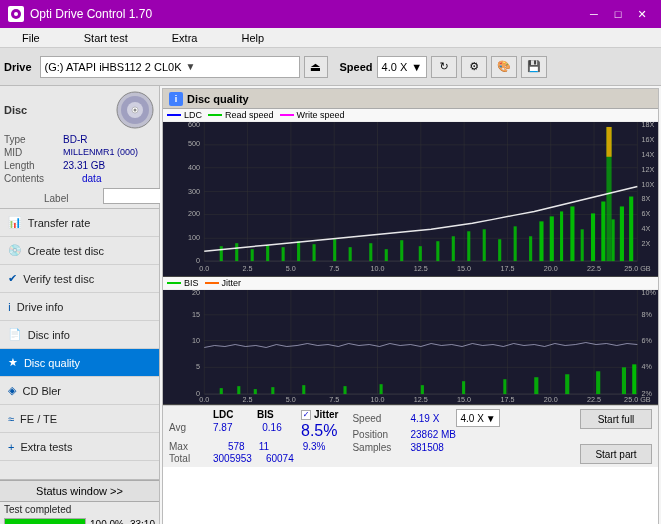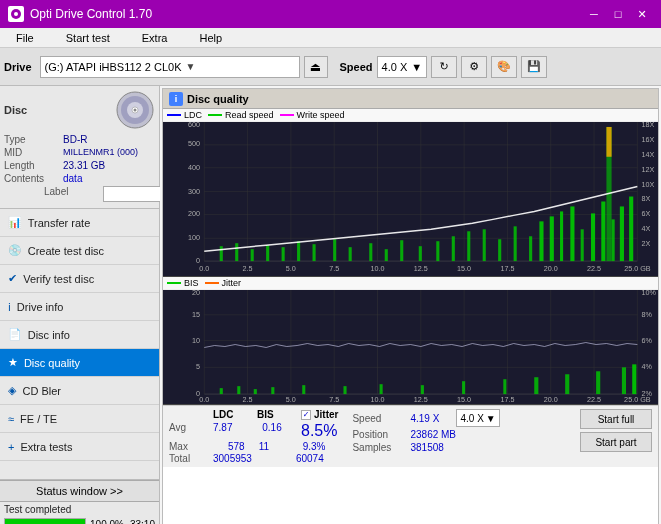--- a/index.html
+++ b/index.html
@@ -8,21 +8,21 @@
     
     .titlebar { background: #9b00b0; color: white; height: 28px; display: flex; align-items: center; padding: 0 8px; justify-content: space-between; }
     .titlebar-left { display: flex; align-items: center; gap: 6px; font-size: 12px; font-weight: 500; }
     .titlebar-icon { width: 16px; height: 16px; background: #fff; border-radius: 2px; display: flex; align-items: center; justify-content: center; }
     .titlebar-icon svg { width: 12px; height: 12px; }
     .titlebar-controls { display: flex; gap: 2px; }
     .titlebar-btn { width: 22px; height: 18px; background: transparent; border: none; color: white; cursor: pointer; font-size: 11px; display: flex; align-items: center; justify-content: center; }
 
     
     .menubar { background: #f0f0f0; height: 20px; display: flex; align-items: center; border-bottom: 1px solid #ccc; }
-    .menu-item { padding: 2px 16px; cursor: pointer; font-size: 11px; }
+    .menu-item { padding: 2px 22px; cursor: pointer; font-size: 11px; }
 
     
     .drivebar { background: #e0e0e0; height: 38px; display: flex; align-items: center; padding: 0 4px; gap: 4px; border-bottom: 1px solid #bbb; }
     .drive-label { font-size: 11px; font-weight: bold; padding-right: 4px; }
     .drive-combo { height: 22px; background: white; border: 1px solid #aaa; display: flex; align-items: center; padding: 0 4px; gap: 4px; flex: 1; max-width: 260px; font-size: 11px; }
     .drive-arrow { font-size: 10px; color: #444; }
     .eject-btn { width: 24px; height: 22px; background: #e8e8e8; border: 1px solid #aaa; display: flex; align-items: center; justify-content: center; cursor: pointer; font-size: 12px; }
     .speed-label { font-size: 11px; font-weight: bold; margin-left: 8px; }
     .speed-combo { height: 22px; background: white; border: 1px solid #aaa; display: flex; align-items: center; padding: 0 4px; gap: 4px; font-size: 11px; }
     .icon-btn { width: 26px; height: 22px; background: #e8e8e8; border: 1px solid #aaa; display: flex; align-items: center; justify-content: center; cursor: pointer; }
@@ -34,22 +34,22 @@
     .sidebar { width: 160px; background: #e8e8e8; border-right: 1px solid #bbb; display: flex; flex-direction: column; }
 
     
     .disc-panel { padding: 4px; border-bottom: 1px solid #bbb; }
     .disc-header { display: flex; justify-content: space-between; align-items: center; margin-bottom: 4px; }
     .disc-title { font-size: 11px; font-weight: bold; color: #333; }
     .disc-icon { width: 40px; height: 40px; }
     .disc-row { display: flex; gap: 4px; margin-bottom: 2px; }
     .disc-key { font-size: 10px; color: #555; min-width: 55px; }
     .disc-val { font-size: 10px; color: #00008b; font-weight: 500; }
-    .disc-val.data { color: #0000cc; }
-    .label-row { display: flex; align-items: flex-start; gap: 4px; margin-top: 0; padding-left: 40px; }
+    .disc-val.data { color: #0000cc; margin-left: 19px; }
+    .label-row { display: flex; align-items: flex-end; gap: 4px; margin-top: 0; padding-left: 40px; }
     .label-input { height: 16px; border: 1px solid #aaa; background: white; width: 80px; font-size: 10px; padding: 0 2px; }
     .label-btn { width: 18px; height: 18px; background: #e8e8e8; border: 1px solid #aaa; display: flex; align-items: center; justify-content: center; cursor: pointer; }
 
     
     .nav-items { flex: 1; overflow-y: auto; }
     .nav-item { height: 28px; display: flex; align-items: center; padding: 0 8px; gap: 6px; cursor: pointer; border-bottom: 1px solid #d0d0d0; font-size: 11px; color: #222; }
     .nav-item.active { background: #0078d7; color: white; }
 
     
     .status-section { border-top: 1px solid #bbb; }
@@ -415,21 +415,21 @@
           </div>
           <div style="display:flex; gap:14px; margin-bottom:1px;">
             <span style="font-size:10px; min-width:30px; color:#555;">Max</span>
             <span style="font-size:10px; min-width:30px; color:#0000cc;padding-left:15px;">578</span>
             <span style="font-size:10px; min-width:30px; color:#0000cc;">11</span>
             <span style="font-size:10px; color:#0000cc;">9.3%</span>
           </div>
           <div style="display:flex; gap:14px;">
             <span style="font-size:10px; min-width:30px; color:#555;">Total</span>
             <span style="font-size:10px; min-width:30px; color:#0000cc;">3005953</span>
-            <span style="font-size:10px; min-width:30px; color:#0000cc;margin-left:30px;">60074</span>
+            <span style="font-size:10px; min-width:30px; color:#0000cc;">60074</span>
           </div>
         </div>
 
         <div style="flex:0 0 auto; margin-left:8px;">
           <div style="display:flex; gap:6px; margin-bottom:2px; align-items:center;">
             <span style="font-size:10px; color:#555; min-width:52px;">Speed</span>
             <span style="font-size:10px; color:#0000cc; min-width:40px;">4.19 X</span>
             <div style="height:18px; background:white; border:1px solid #aaa; display:flex; align-items:center; padding:0 3px; font-size:10px; min-width:44px; gap:2px;">
               <span>4.0 X</span>
               <span>▼</span>
@@ -438,20 +438,20 @@
           <div style="display:flex; gap:6px; margin-bottom:2px; align-items:center;">
             <span style="font-size:10px; color:#555; min-width:52px;">Position</span>
             <span style="font-size:10px; color:#0000cc;">23862 MB</span>
           </div>
           <div style="display:flex; gap:6px; align-items:center;">
             <span style="font-size:10px; color:#555; min-width:52px;">Samples</span>
             <span style="font-size:10px; color:#0000cc;">381508</span>
           </div>
         </div>
 
-        <div style="margin-left:auto; display:flex; flex-direction:column; gap:3px;">
+        <div style="margin-left:auto; display:flex; flex-direction:column; gap:15px;">
           <button style="width:72px; height:20px; background:#e0e0e0; border:1px solid #aaa; cursor:pointer; font-size:10px;">Start full</button>
           <button style="width:72px; height:20px; background:#e0e0e0; border:1px solid #aaa; cursor:pointer; font-size:10px;">Start part</button>
         </div>
       </div>
     </div>
   </div>
 </div>
 
 </body></html>

